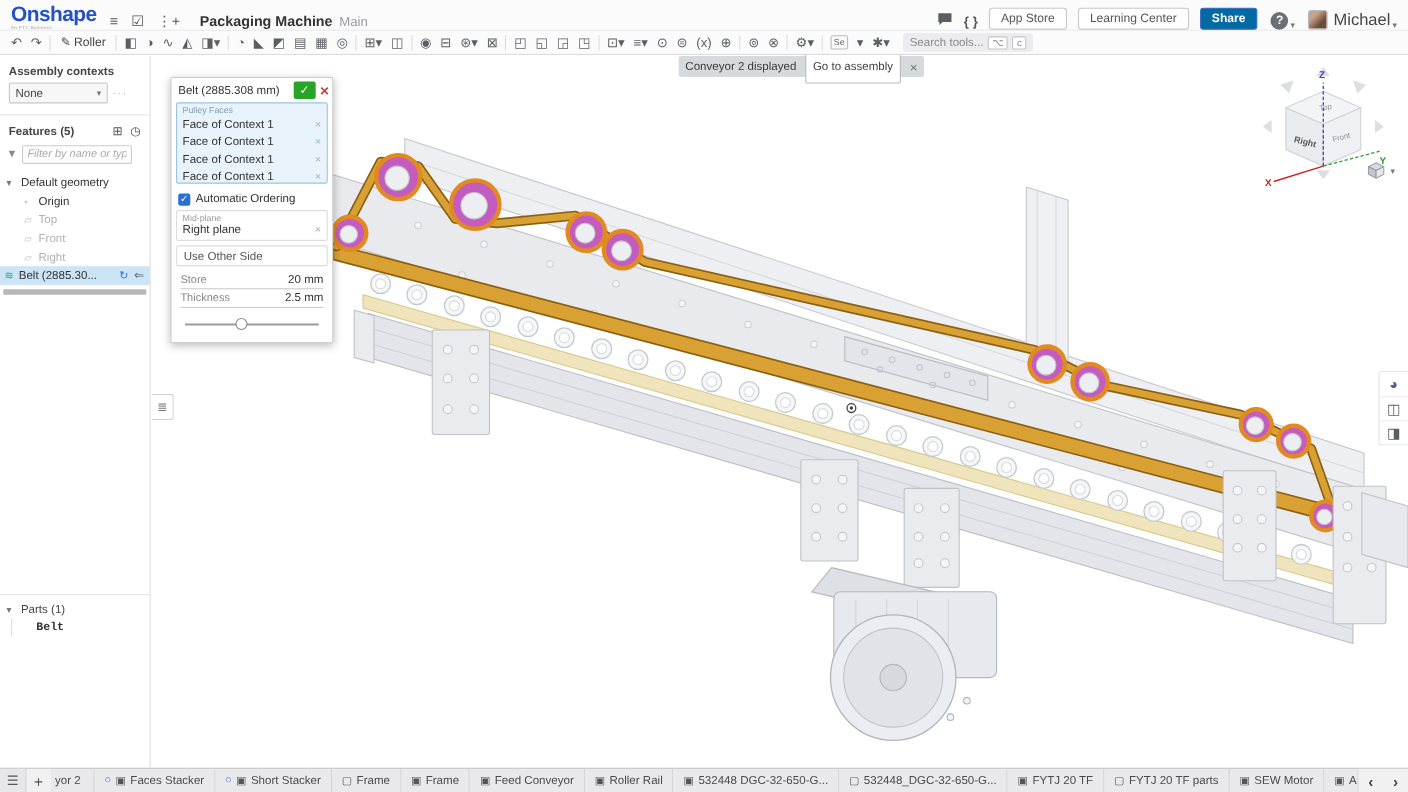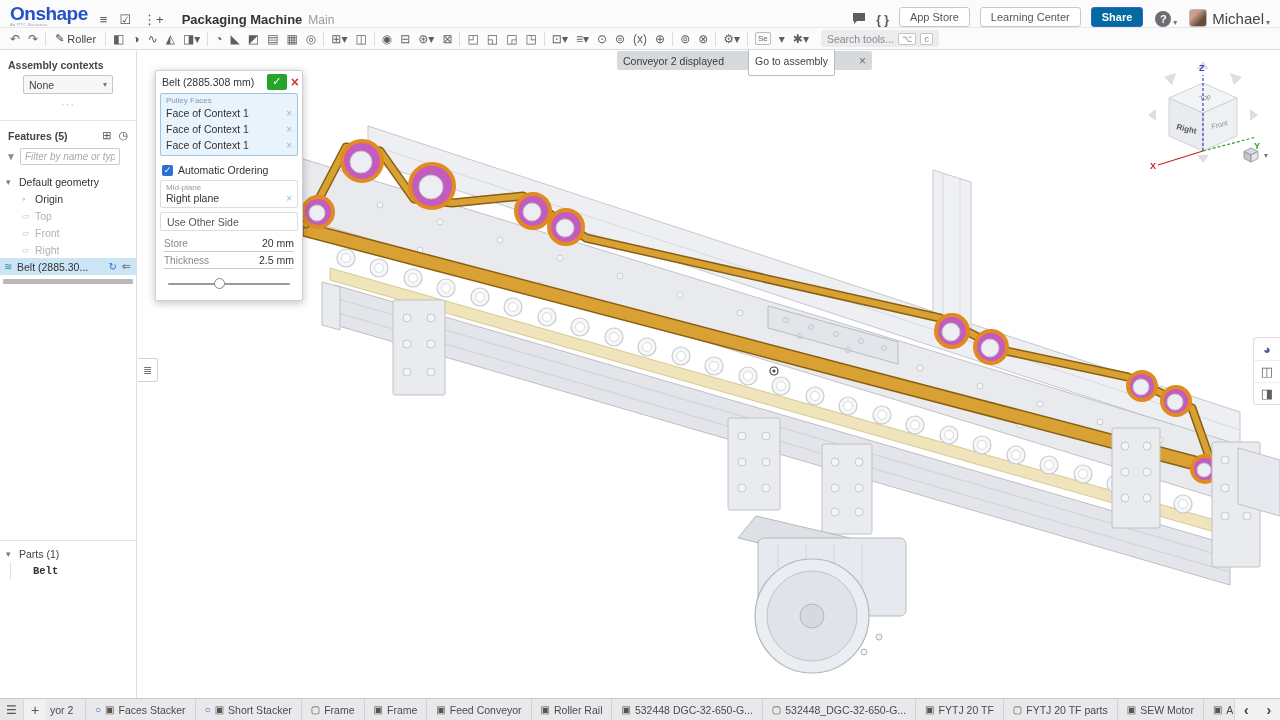--- a/index.html
+++ b/index.html
@@ -29,21 +29,21 @@
   .ticon[data-variant="divider"] { width:1px; height:14px; background:#ddd; padding:0; margin:0 3px; cursor:default; }
   .sketch-btn { display:flex; align-items:center; gap:3px; color:#444; font-size:11px; padding:0 6px; cursor:pointer; }
   .tdiv { width:1px; height:14px; background:#ddd; margin:0 3px; }
   .se-box { border:1px solid #bbb; border-radius:2px; font-size:8px; color:#666; padding:0 2px; height:13px; display:flex; align-items:center; }
   .search-tools { margin-left:8px; background:#ececee; border-radius:3px; height:17px; display:flex; align-items:center; padding:0 6px; color:#8a8a8e; font-size:10.5px; gap:4px; cursor:text; }
   .key-badge { border:1px solid #c5c5c8; background:#fff; border-radius:2px; font-size:9px; color:#888; padding:0 3px; height:12px; display:flex; align-items:center; }
 
   
   .leftpanel { position:absolute; top:51px; left:0; width:137px; bottom:22px; background:#fff; border-right:1px solid #ddd; z-index:20; }
   .lp-label { font-size:10.5px; font-weight:bold; color:#444; padding:8px 8px 4px; }
-  .ctx-row { display:flex; align-items:center; gap:4px; padding:0 8px;flex-direction:column; }
+  .ctx-row { display:flex; align-items:center; gap:4px; padding:0 8px; }
   .ctx-select { width:90px; height:19px; border:1px solid #c6c6c9; border-radius:2px; background:#f7f7f8; display:flex; align-items:center; justify-content:space-between; padding:0 5px; font-size:10.5px; color:#444; cursor:pointer; }
   .ctx-more { color:#c0c0c3; font-size:11px; letter-spacing:1px; }
   .lp-divider { height:1px; background:#e5e5e7; margin:10px 0 0; }
   .features-head { display:flex; align-items:center; padding:8px 8px 4px; }
   .features-head .lbl { font-size:10.5px; font-weight:bold; color:#444; flex:1; }
   .fh-icon { color:#555; font-size:11px; margin-left:7px; cursor:pointer; }
   .filter-row { display:flex; align-items:center; gap:4px; padding:2px 6px 6px; }
   .funnel { color:#8a8a8e; font-size:10px; }
   .filter-input { width:100px; height:17px; border:1px solid #ccc; border-radius:2px; font-size:10px; font-style:italic; color:#555; padding:0 4px; font-family:"Liberation Sans",sans-serif; }
   .filter-input::placeholder { color:#aaa; }
@@ -68,31 +68,31 @@
   .canvas { position:absolute; top:51px; left:137px; right:0; bottom:22px; background:#fff; z-index:1; }
   .canvas svg.scene { position:absolute; left:0; top:0; }
 
   .flyout-btn { position:absolute; left:138px; top:358px; width:20px; height:24px; background:#fff; border:1px solid #d2d2d5; border-left:none; border-radius:0 3px 3px 0; display:flex; align-items:center; justify-content:center; color:#777; font-size:11px; cursor:pointer; z-index:10; }
 
   .right-tools { position:absolute; right:0; top:337px; width:27px; background:#fff; border:1px solid #ddd; border-right:none; border-radius:4px 0 0 4px; z-index:10; }
   .rt-icon { height:22px; display:flex; align-items:center; justify-content:center; font-size:13px; color:#4b5fa0; cursor:pointer; }
   .rt-icon + .rt-icon { border-top:1px solid #eee; color:#5b5f63; }
 
   
-  .notif { position:absolute; left:617px; top:51px; height:19px; background:#d7dadd; border-radius:2px; display:flex; align-items:center; padding:0 6px; gap:24px; font-size:10.5px; color:#3a3a3c; z-index:25; }
+  .notif { position:absolute; left:617px; top:51px; height:19px; background:#d7dadd; border-radius:2px; display:flex; align-items:center; padding:0 6px; gap:8px; font-size:10.5px; color:#3a3a3c; z-index:25; }
   .notif-btn { background:#fff; border:1px solid #b9bcbe; border-radius:2px; height:31px; padding:0 6px; font-size:10.5px; color:#444; display:flex; align-items:center; cursor:pointer; }
   .notif-close { color:#6b6b6e; font-size:12px; cursor:pointer; }
 
   
   .dialog { position:absolute; left:155px; top:70px; width:148px; background:#fff; border:1px solid #cfcfd2; border-radius:2px; box-shadow:0 2px 8px rgba(0,0,0,.25); z-index:26; }
   .dlg-head { display:flex; align-items:center; height:21px; padding:0 3px 0 6px; }
   .dlg-title { flex:1; font-size:10.5px; color:#333; white-space:nowrap; overflow:hidden; }
   .dlg-check { width:20px; height:16px; background:#28a428; border-radius:2px; color:#fff; font-size:11px; display:flex; align-items:center; justify-content:center; cursor:pointer; }
   .dlg-close { color:#d23b2f; font-size:14px; font-weight:bold; margin-left:4px; cursor:pointer; }
-  .faces-box { margin:1px 4px 4px; border:1px solid #9cc3e4; background:#e9f3fb; border-radius:2px; height:63px; overflow:hidden; }
+  .faces-box { margin:1px 4px 4px; border:1px solid #9cc3e4; background:#e9f3fb; border-radius:2px; height:74px; overflow:hidden; }
   .faces-label { font-size:8px; color:#7d9cb8; padding:2px 5px 0; }
   .face-row { display:flex; align-items:center; height:16px; padding:0 5px; font-size:10.5px; color:#333; cursor:pointer; }
   .face-row .lbl { flex:1; white-space:nowrap; overflow:hidden; }
   .face-x { color:#9bb7cf; font-size:10px; }
   .chk-row { display:flex; align-items:center; gap:5px; padding:4px 6px; cursor:pointer; }
   .chk-box { width:11px; height:11px; background:#2a6fd4; border-radius:2px; color:#fff; font-size:9px; display:flex; align-items:center; justify-content:center; }
   .chk-label { font-size:10.5px; color:#333; }
   .group-box { margin:0 4px 4px; border:1px solid #ddd; border-radius:2px; padding:2px 5px 3px; }
   .gb-label { font-size:8px; color:#999; }
   .gb-value-row { display:flex; align-items:center; }

